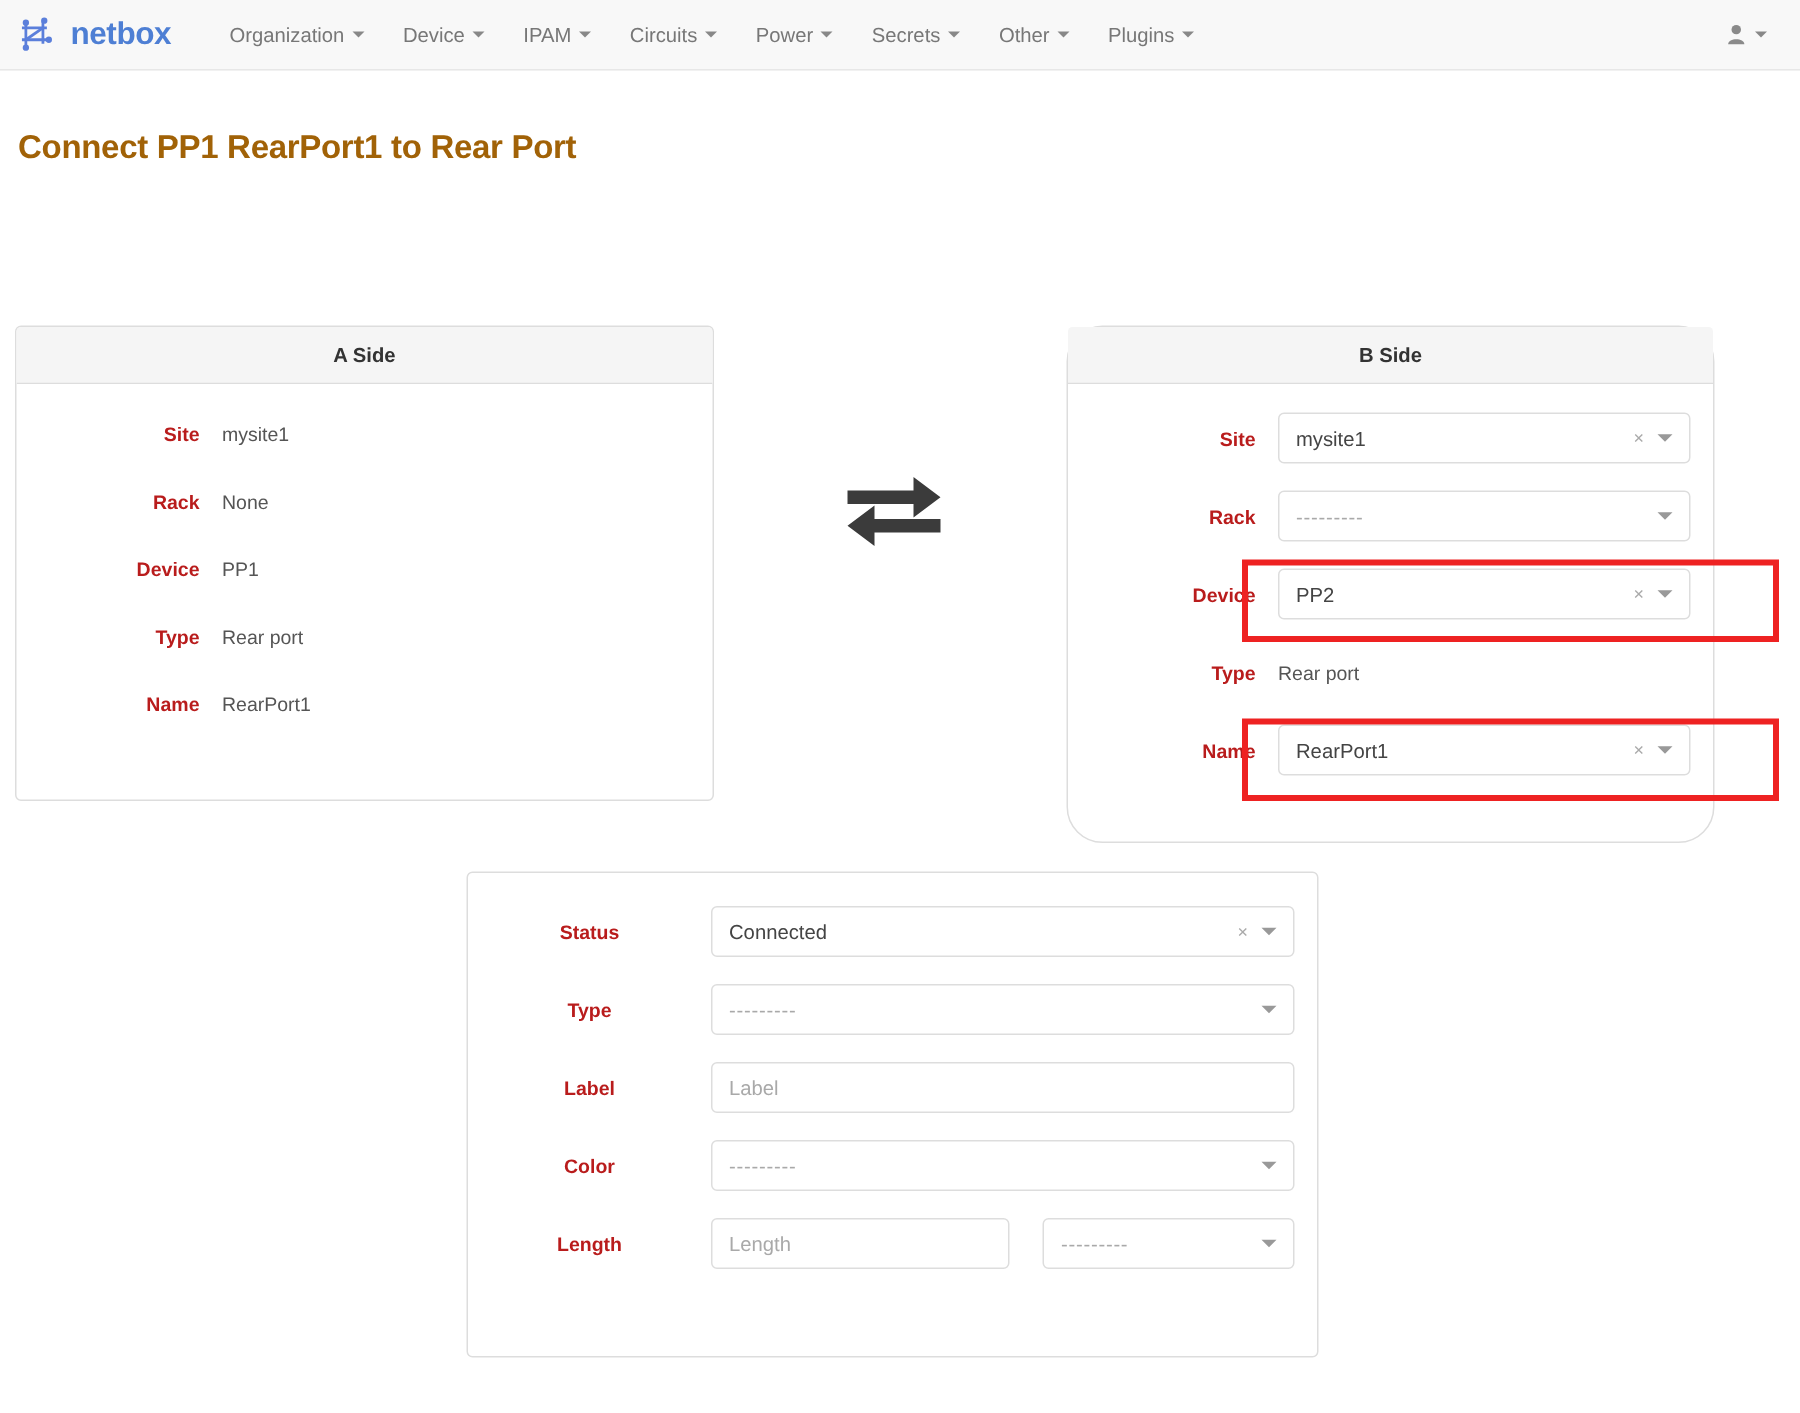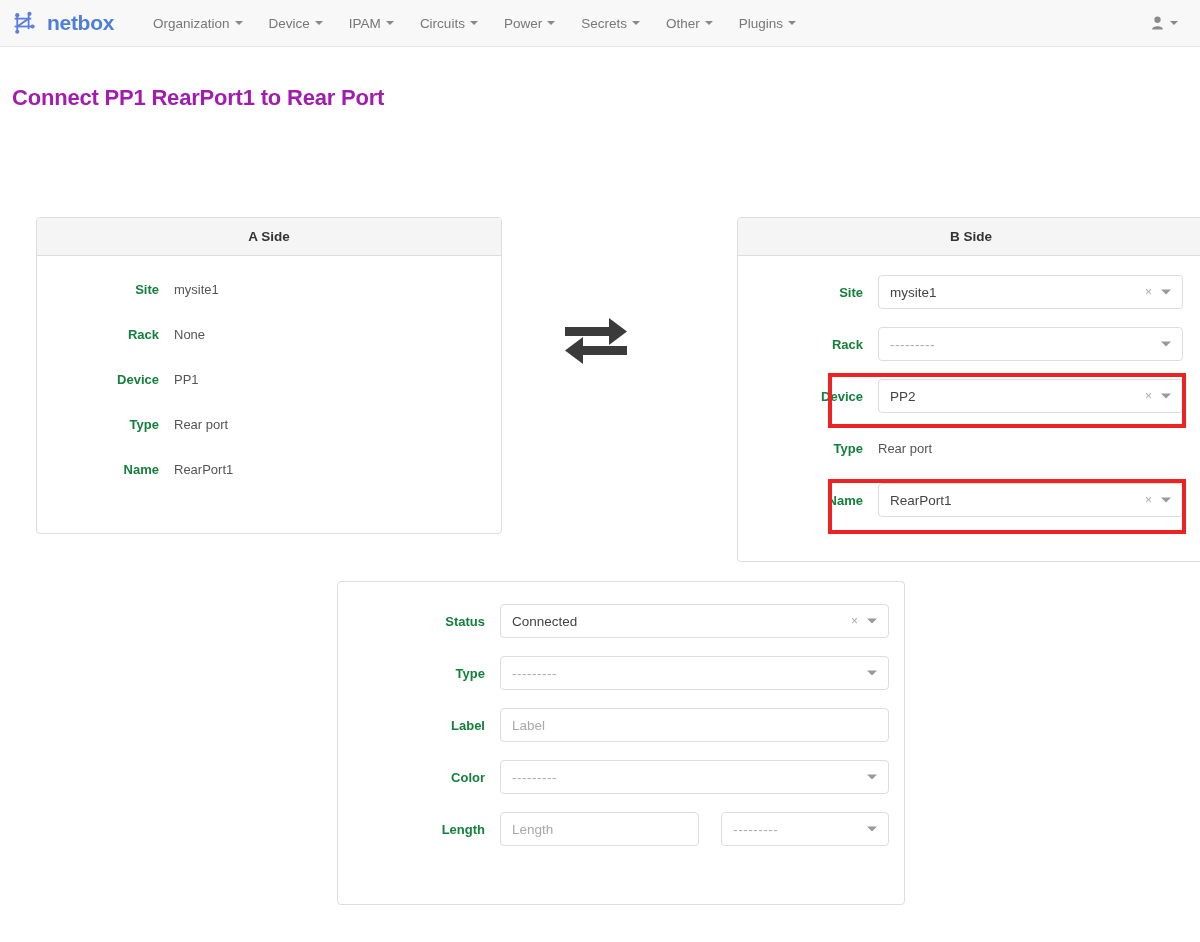--- a/index.html
+++ b/index.html
@@ -69,31 +69,30 @@
     padding-right: 6px;
     cursor: pointer;
   }
   .user-icon { width: 13px; height: 14px; display: block; }
 
   
   .page { padding: 0 12px; position: relative; }
   .page-title {
     font-size: 22px;
     font-weight: bold;
-    color: #a21caf;
+    color: #a16207;
     margin: 38px 0 14px 0;
     letter-spacing: -0.2px;
   }
 
   
   .panel {
     background: #ffffff;
     border: 1px solid #dddddd;
     border-radius: 4px;
-    margin-left: 26px;
   }
   .panel-head {
     background: #f5f5f5;
     border-bottom: 1px solid #dddddd;
     border-radius: 3px 3px 0 0;
     padding: 11px 15px;
     font-size: 13.5px;
     font-weight: bold;
     color: #333333;
   }
@@ -104,21 +103,21 @@
   .form-row {
     display: flex;
     align-items: center;
     margin-bottom: 12px;
     min-height: 34px;
   }
   .form-row:last-child { margin-bottom: 0; }
   .form-label {
     font-weight: bold;
     font-size: 13px;
-    color: #15803d;
+    color: #b91c1c;
     text-align: right;
     padding-right: 15px;
     flex: 0 0 auto;
   }
   .form-static {
     font-size: 13px;
     color: #555555;
   }
 
   
@@ -180,21 +179,22 @@
     width: 466px;
   }
   .aside-panel .form-label { width: 122px; }
   .aside-panel .form-row { margin-bottom: 23px; min-height: 22px; }
   .aside-panel .panel-body { padding: 22px 15px 30px 15px; }
 
   .bside-panel {
     position: absolute;
     left: 711px;
     top: 132px;
-    width: 468px;
+    width: 432px;
+    border-radius: 24px;
   }
   .bside-panel .form-label { width: 125px; }
   .bside-panel .panel-body { padding: 19px 15px 26px 15px; }
   .bside-panel .ctl { width: 305px; }
   .bside-panel .form-row { margin-bottom: 18px; }
 
   .swap-icon {
     position: absolute;
     left: 563px;
     top: 230px;
@@ -212,21 +212,21 @@
   #hl-name   { left: 828px; top: 394px; width: 358px; height: 55px; }
 
   .cable-panel {
     position: absolute;
     left: 311px;
     top: 496px;
     width: 568px;
   }
   .cable-panel .panel-head { text-align: left; padding: 12px 15px; }
   .cable-panel .panel-body { padding: 22px 15px 40px 15px; }
-  .cable-panel .form-label { width: 147px; }
+  .cable-panel .form-label { width: 147px; text-align: center; }
   .cable-panel .form-row { margin-bottom: 18px; }
   .cable-panel .ctl { width: 394px; }
   .cable-panel .ctl-len-a { width: 202px; margin-right: 22px; }
   .cable-panel .ctl-len-b { width: 170px; }
 </style>
 </head>
 <body>
 
 <div class="navbar">
   <a class="brand" href="#">

